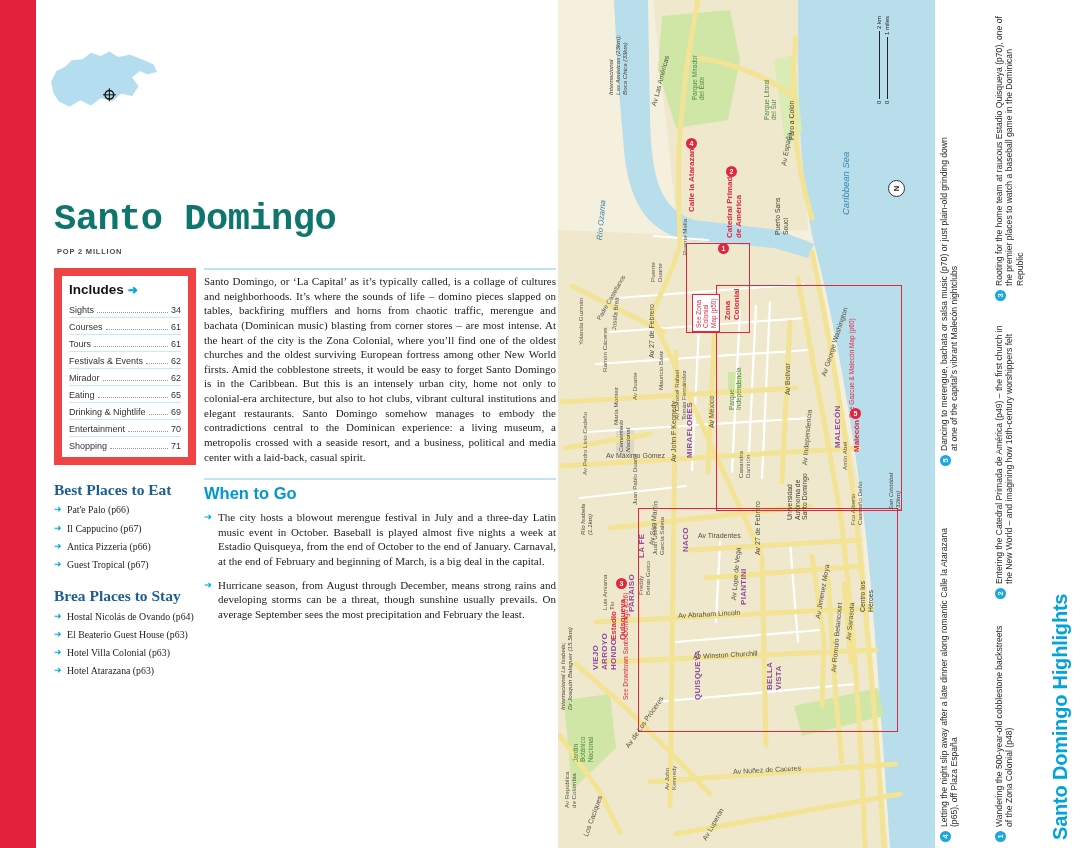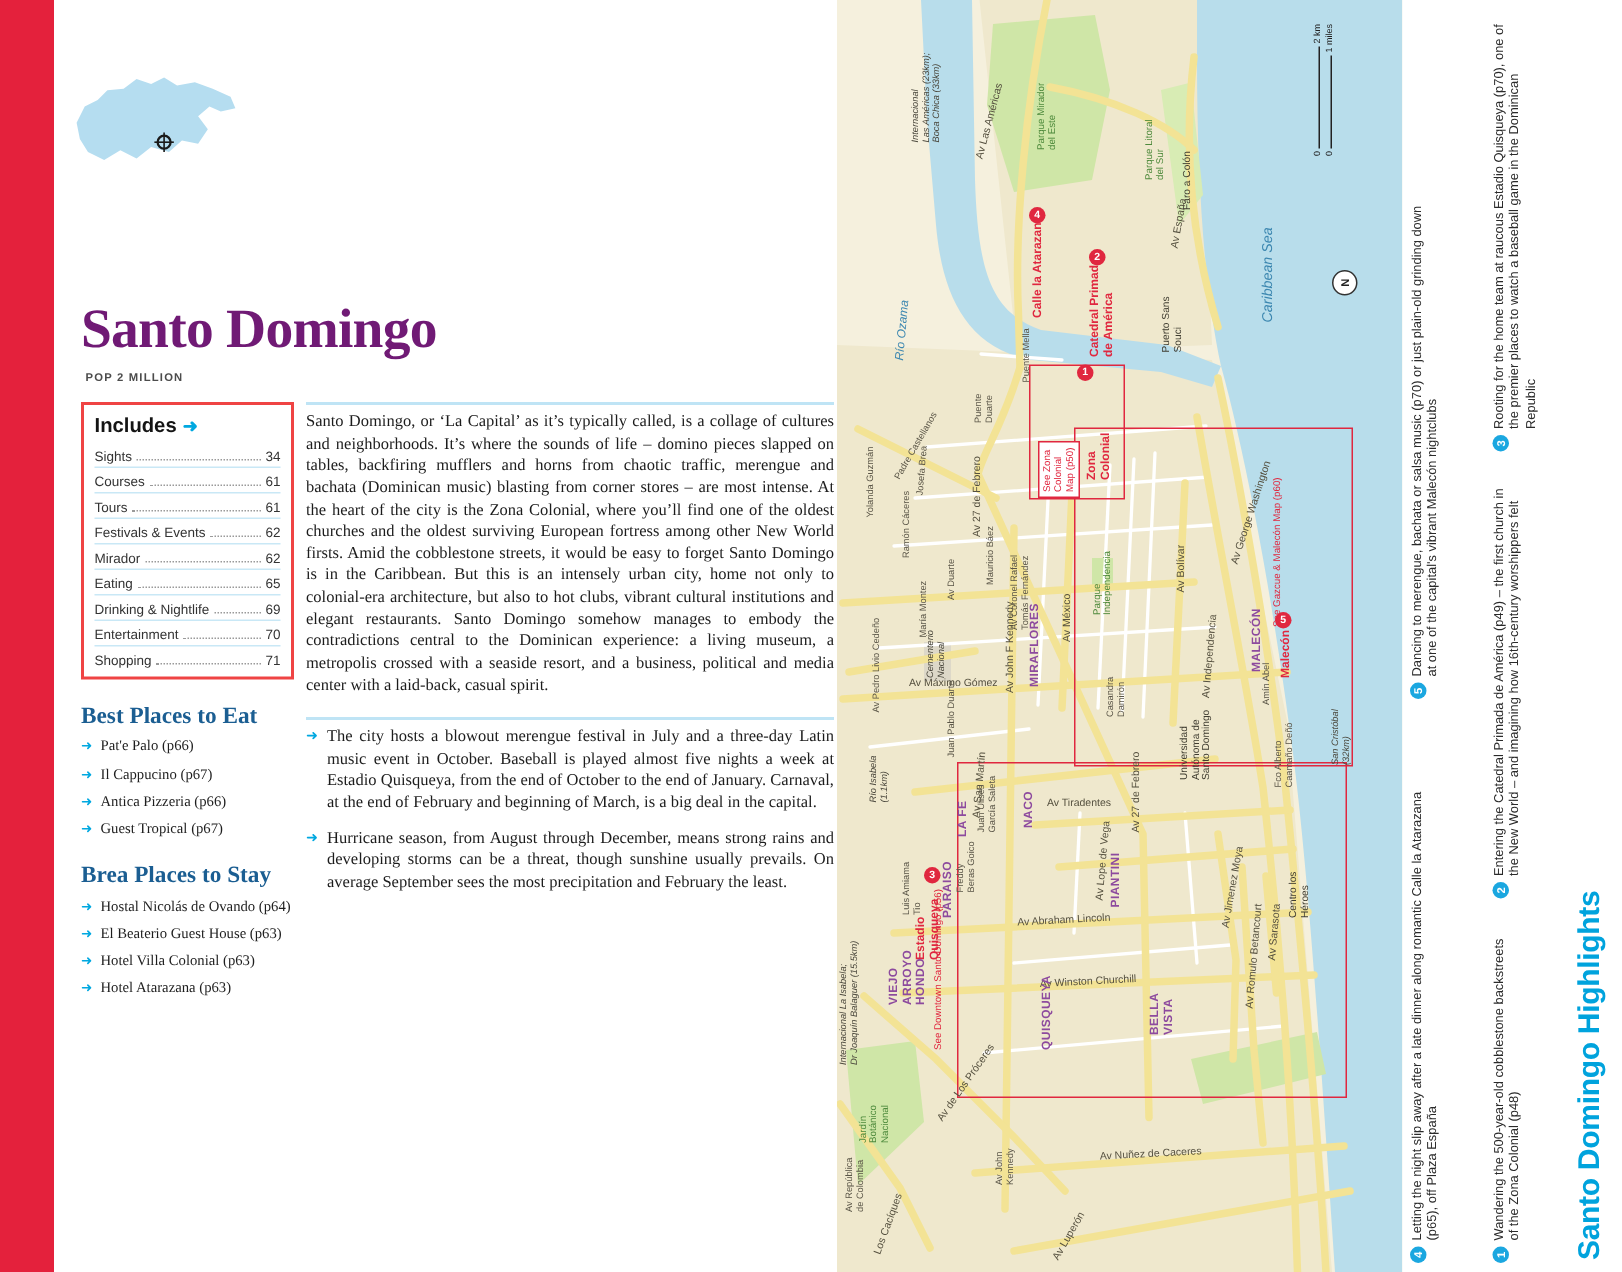--- a/index.html
+++ b/index.html
@@ -2,26 +2,26 @@
 <html><head>
 <meta charset="utf-8">
 <style>
   html,body{margin:0;padding:0;background:#fff;}
   .page{position:relative;width:1081px;height:848px;background:#fff;overflow:hidden;
         font-family:"Liberation Sans",sans-serif;}
   .redbar{position:absolute;left:0;top:0;width:36px;height:848px;background:#e4213c;}
 
   
   .minimap{position:absolute;left:50px;top:48px;width:108px;height:72px;}
-  .title{position:absolute;left:54px;top:198px;margin:0;font-family:Liberation Serif, serif;
-         font-weight:bold;font-size:37px;letter-spacing:-.5px;color:#701a75;}
+  .title{position:absolute;left:54px;top:198px;margin:0;font-family:Liberation Mono, monospace;
+         font-weight:bold;font-size:37px;letter-spacing:-.5px;color:#0f766e;}
   .pop{position:absolute;left:57px;top:247px;font-size:7.5px;font-weight:bold;letter-spacing:.8px;color:#4c4c4c;}
 
   .leftcol{position:absolute;left:54px;top:268px;width:142px;}
-  .includes-box{border:2px solid #ef4444;padding:6px 7px 4px 7px;background:#fff;}
+  .includes-box{border:8px solid #ef4444;padding:6px 7px 4px 7px;background:#fff;}
   .inc-head{font-size:13.5px;font-weight:bold;color:#141414;margin-bottom:4px;}
   .inc-head .arrow{color:#00a8e0;font-size:12px;margin-left:4px;}
   .inc-row{display:flex;align-items:flex-end;font-size:9px;color:#333;
            border-bottom:1px solid #c9e8f6;padding:3.5px 0 2.5px 0;}
   .inc-row:last-child{border-bottom:none;}
   .inc-dots{flex:1;border-bottom:1px dotted #9a9a9a;margin:0 3px 2px 3px;height:6px;}
   .bp-head{font-family:"Liberation Serif",serif;font-weight:bold;font-size:15.5px;
            color:#1b5e92;margin:16px 0 6px 0;line-height:1.12;}
   .bp-item{position:relative;padding-left:13px;font-family:"Liberation Serif",serif;
            font-size:9.8px;color:#1e1e1e;line-height:1.25;margin-bottom:6px;}
@@ -154,20 +154,21 @@
     <div class="bp-item"><span class="arrow">➜</span><span>Hostal Nicolás de Ovando (p64)</span></div>
     <div class="bp-item"><span class="arrow">➜</span><span>El Beaterio Guest House (p63)</span></div>
     <div class="bp-item"><span class="arrow">➜</span><span>Hotel Villa Colonial (p63)</span></div>
     <div class="bp-item"><span class="arrow">➜</span><span>Hotel Atarazana (p63)</span></div>
   </div>
 
   <div class="midcol">
     <div class="sec-rule"></div>
     <p class="body-text">Santo Domingo, or ‘La Capital’ as it’s typically called, is a collage of cultures and neighborhoods. It’s where the sounds of life – domino pieces slapped on tables, backfiring mufflers and horns from chaotic traffic, merengue and bachata (Dominican music) blasting from corner stores – are most intense. At the heart of the city is the Zona Colonial, where you’ll find one of the oldest churches and the oldest surviving European fortress among other New World firsts. Amid the cobblestone streets, it would be easy to forget Santo Domingo is in the Caribbean. But this is an intensely urban city, home not only to colonial-era architecture, but also to hot clubs, vibrant cultural institutions and elegant restaurants. Santo Domingo somehow manages to embody the contradictions central to the Dominican experience: a living museum, a metropolis crossed with a seaside resort, and a business, political and media center with a laid-back, casual spirit.</p>
     <div class="sec-rule"></div>
+    <h2 class="sec-head">When to Go</h2>
     <div class="wbullet"><span class="arrow">➜</span><span>The city hosts a blowout merengue festival in July and a three-day Latin music event in October. Baseball is played almost five nights a week at Estadio Quisqueya, from the end of October to the end of January. Carnaval, at the end of February and beginning of March, is a big deal in the capital.</span></div>
     <div class="wbullet"><span class="arrow">➜</span><span>Hurricane season, from August through December, means strong rains and developing storms can be a threat, though sunshine usually prevails. On average September sees the most precipitation and February the least.</span></div>
   </div>
 
   <div class="map">
     <svg width="377" height="848" viewBox="0 0 377 848">
 
       <polygon fill="#efe8cd" points="0,230 250,240 300,480 330,848 0,848"></polygon>
       <polygon fill="#efe8cd" points="95,0 240,0 250,230 120,235"></polygon>
 

